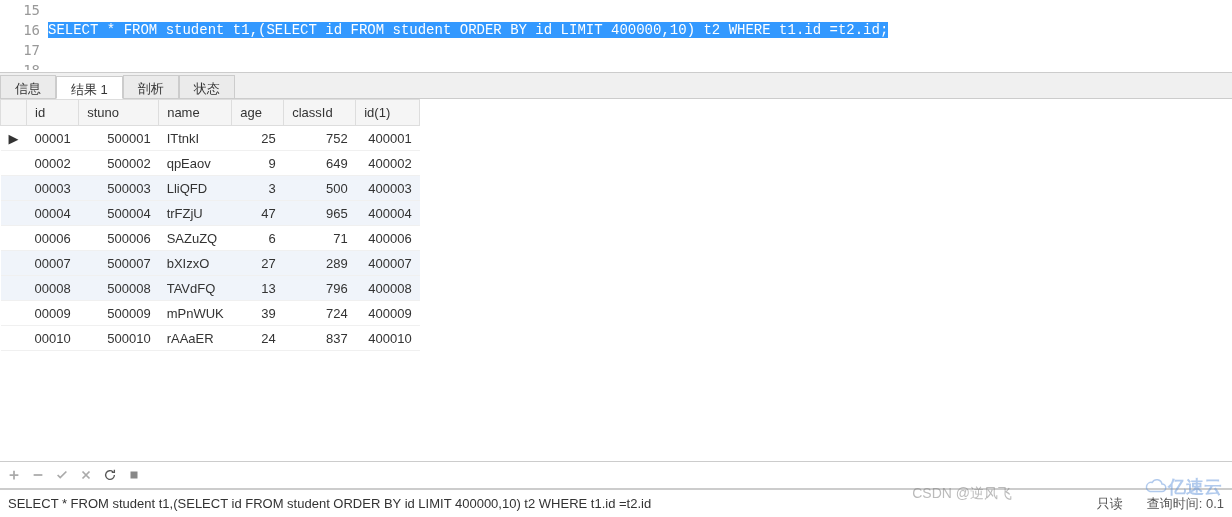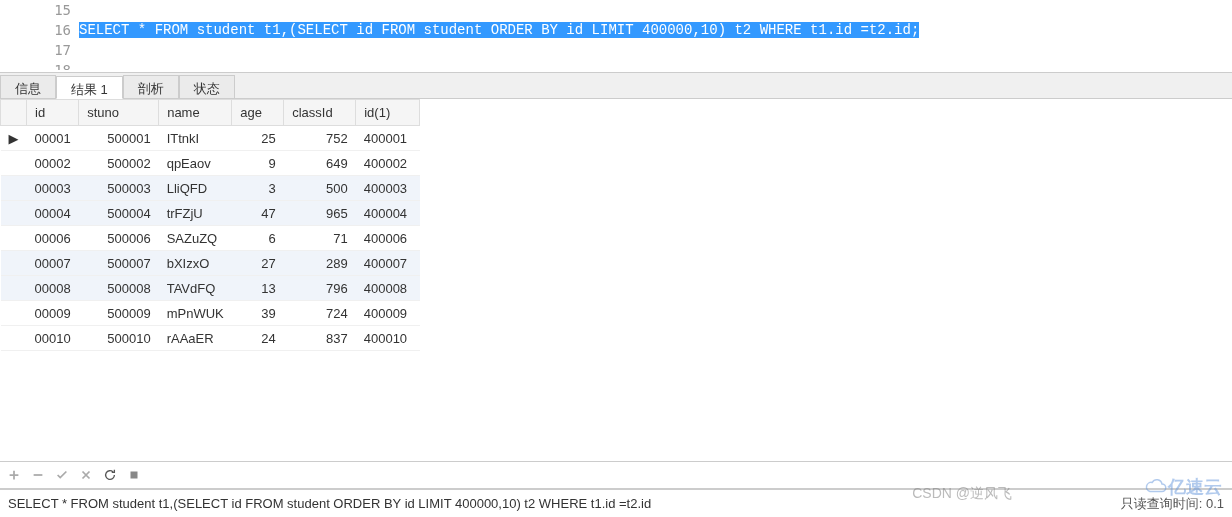--- a/index.html
+++ b/index.html
@@ -1,19 +1,19 @@
 <!DOCTYPE html>
 <html><head>
   <meta charset="utf-8">
   <style>
     * { margin: 0; padding: 0; box-sizing: border-box; }
     body { font-family: "Microsoft YaHei", Arial, sans-serif; font-size: 13px; background: #fff; color: #333; height: 517px; width: 1232px; overflow: hidden; position: relative; }
     
     .editor-area { background: #fff; position: relative; }
-    .editor-line { display: flex; line-height: 20px; height: 20px; padding-left: 31px; }
+    .editor-line { display: flex; line-height: 20px; height: 20px; }
     .gutter { width: 48px; text-align: right; padding-right: 8px; color: #999; font-family: Consolas, monospace; font-size: 14px; user-select: none; }
     .code { font-family: Consolas, "Courier New", monospace; font-size: 14px; white-space: pre; flex: 1; }
     .kw { color: #0000FF; }
     .num { color: #008000; }
     .sel { background: #3399FF; color: #fff; }
     .sel .kw { color: #fff; }
     .sel .num { color: #fff; }
     
     .divider { height: 1px; background: #ccc; margin-top: 2px; }
     
@@ -22,31 +22,31 @@
     .tab.active { background: #fff; border-bottom: 1px solid #fff; position: relative; top: 1px; }
     
     .grid { border-collapse: collapse; width: auto; }
     .grid th { background: #f5f5f5; border: 1px solid #ddd; padding: 4px 8px; text-align: left; font-weight: normal; font-size: 13px; height: 26px; }
     .grid td { border-bottom: 1px solid #f0f0f0; padding: 3px 8px; font-size: 13px; height: 25px; }
     .col-id { width: 52px; text-align: left; }
     .col-stuno { width: 80px; text-align: right; }
     .col-name { width: 72px; text-align: left; margin-left: 24px; }
     .col-age { width: 52px; text-align: right; }
     .col-classid { width: 72px; text-align: right; }
-    .col-id1 { width: 64px; text-align: left; }
+    .col-id1 { width: 64px; text-align: right; }
     .row-marker { width: 10px; text-align: center; color: #333; font-size: 10px; padding: 0; }
     .row-alt { background: #f0f4fa; }
     
     .toolbar { position: absolute; bottom: 28px; left: 0; right: 0; height: 28px; border-top: 1px solid #ccc; border-bottom: 1px solid #ccc; display: flex; align-items: center; padding: 0 6px; gap: 8px; background: #fff; }
     .tool-btn { width: 16px; height: 16px; display: inline-flex; align-items: center; justify-content: center; color: #888; cursor: pointer; }
     .tool-btn svg { width: 14px; height: 14px; }
     
     .statusbar { position: absolute; bottom: 0; left: 0; right: 0; height: 28px; border-top: 1px solid #ccc; display: flex; align-items: center; padding: 0 8px; font-size: 13px; background: #fff; }
     .status-sql { flex: 1; }
-    .status-right { display: flex; color: #555; justify-content: space-between; }
+    .status-right { display: flex; gap: 24px; color: #555; justify-content: space-between; }
     
     .watermark-left { position: absolute; bottom: 14px; right: 220px; color: rgba(120,120,120,0.5); font-size: 14px; pointer-events: none; }
     .watermark-right { position: absolute; bottom: 18px; right: 10px; color: rgba(100,150,220,0.5); font-size: 18px; font-weight: bold; pointer-events: none; display: flex; align-items: center; }
     .watermark-right svg { width: 24px; height: 18px; fill: rgba(100,150,220,0.5); }
   </style>
 </head>
 <body>
 
 <div class="editor-area">
   <div class="editor-line">

